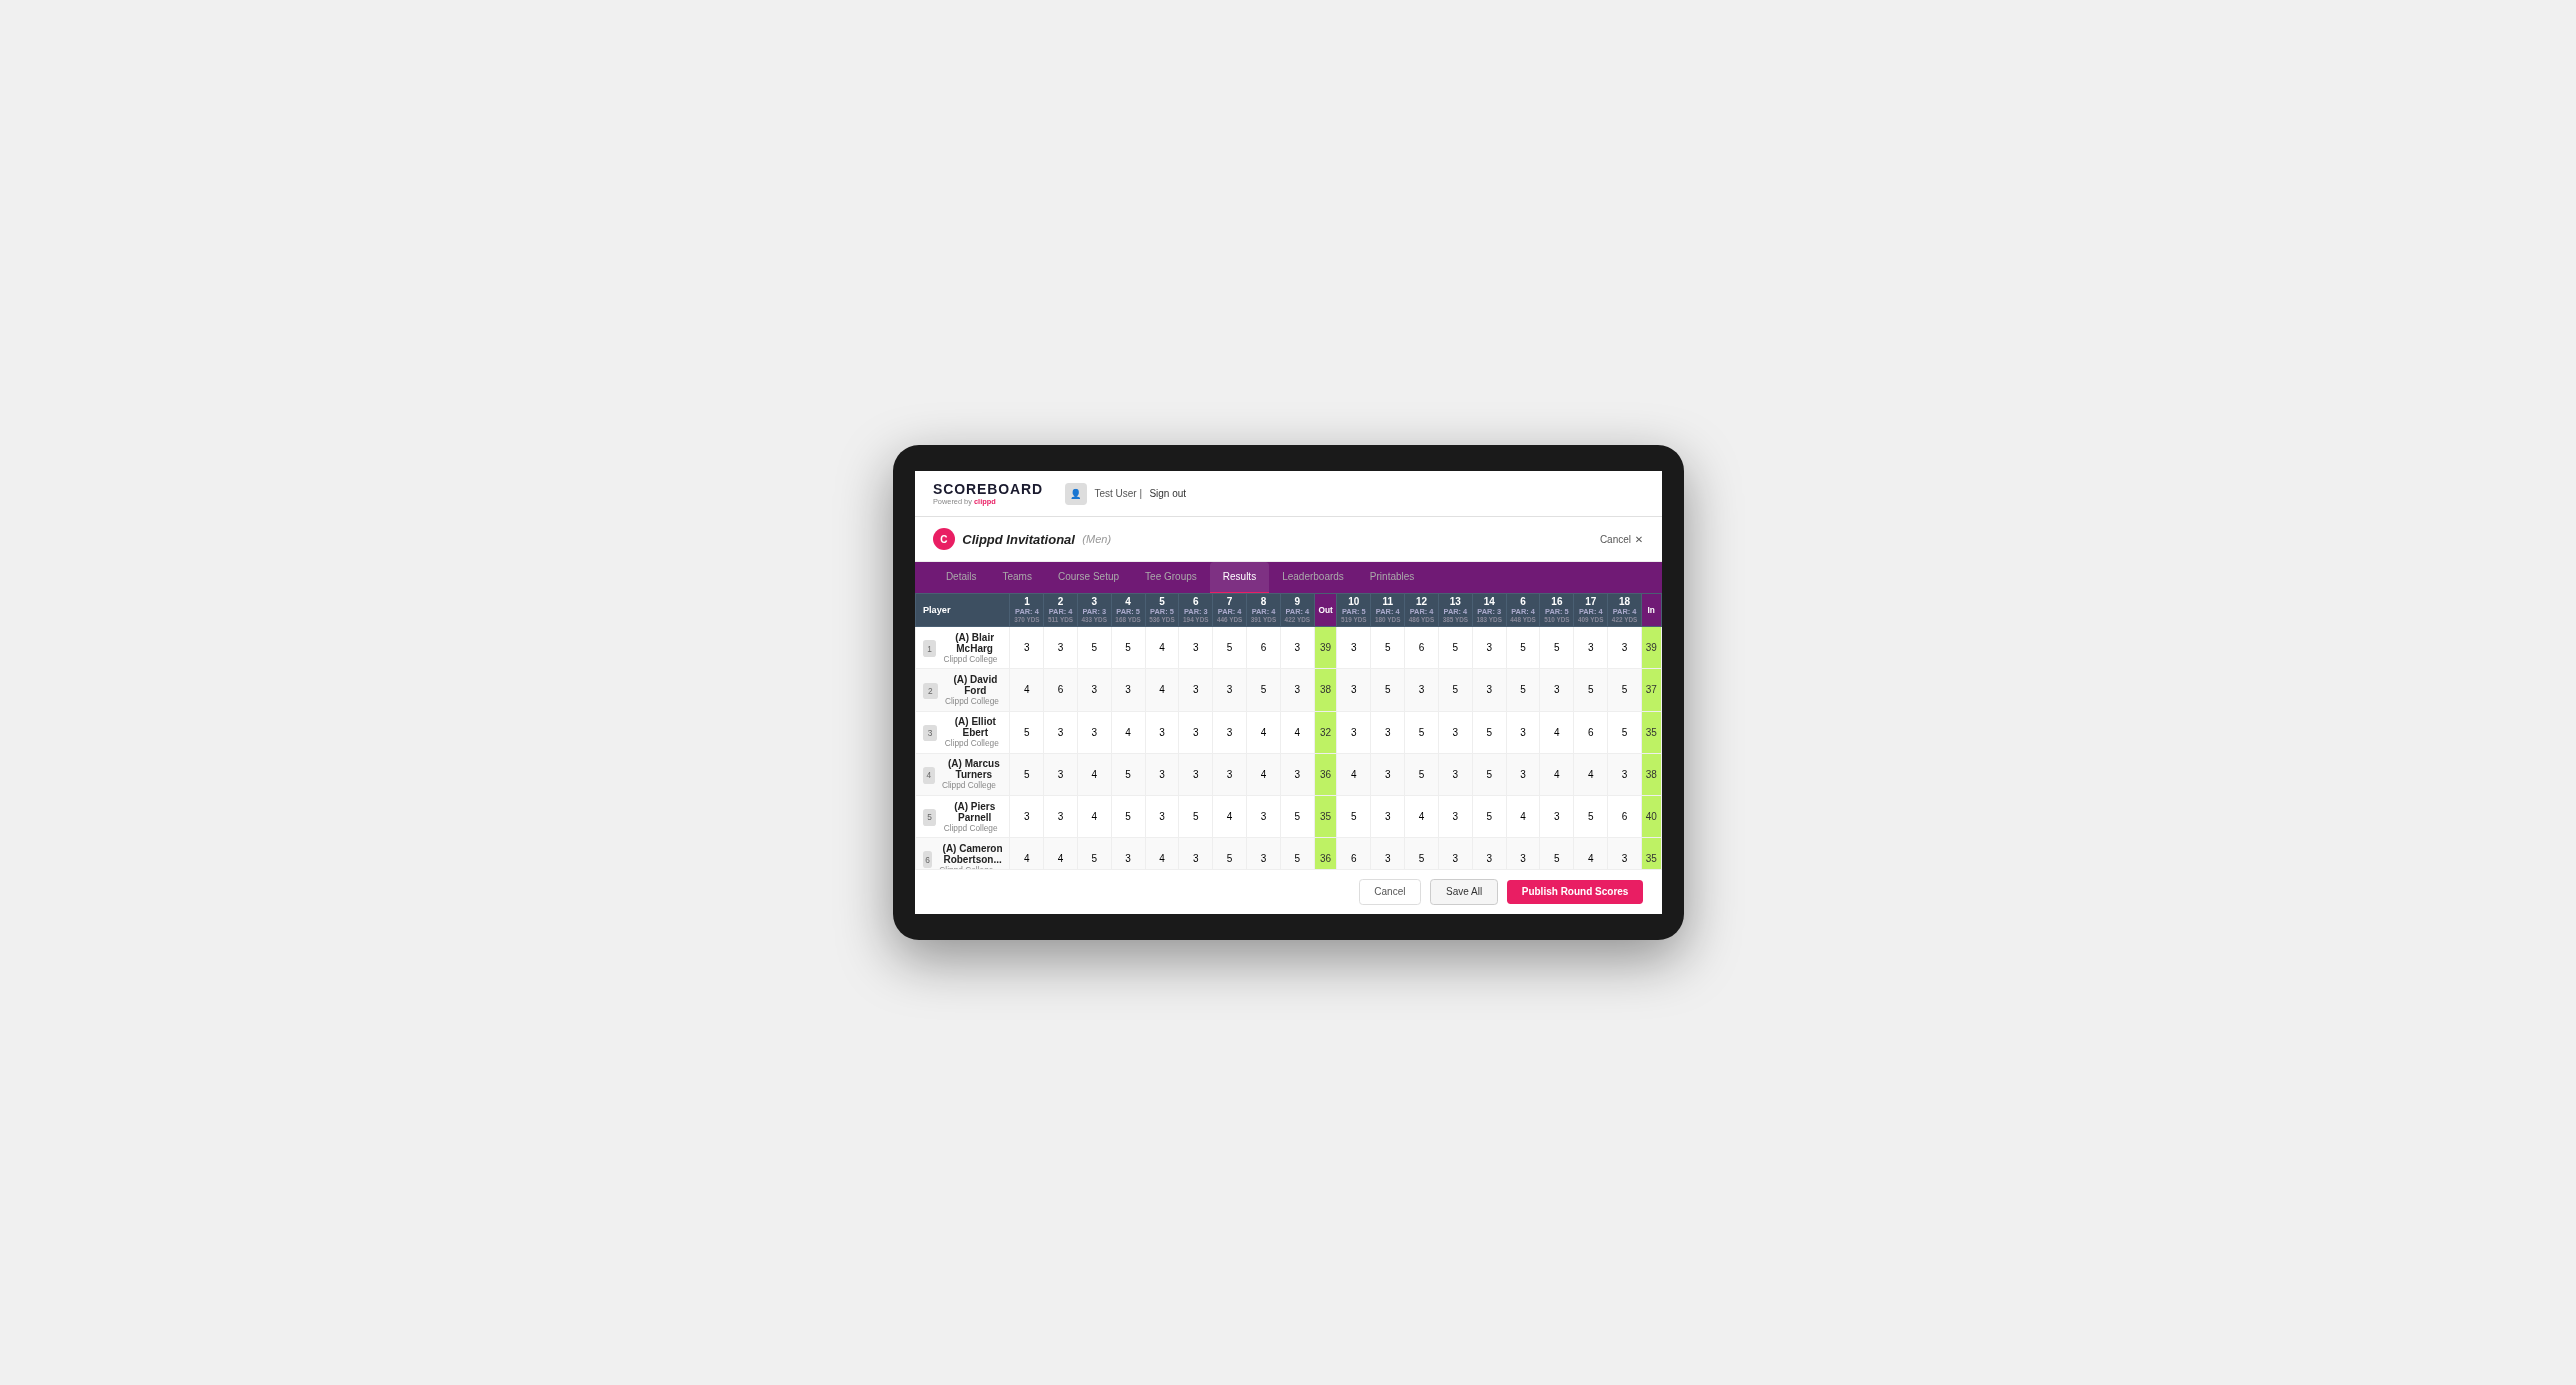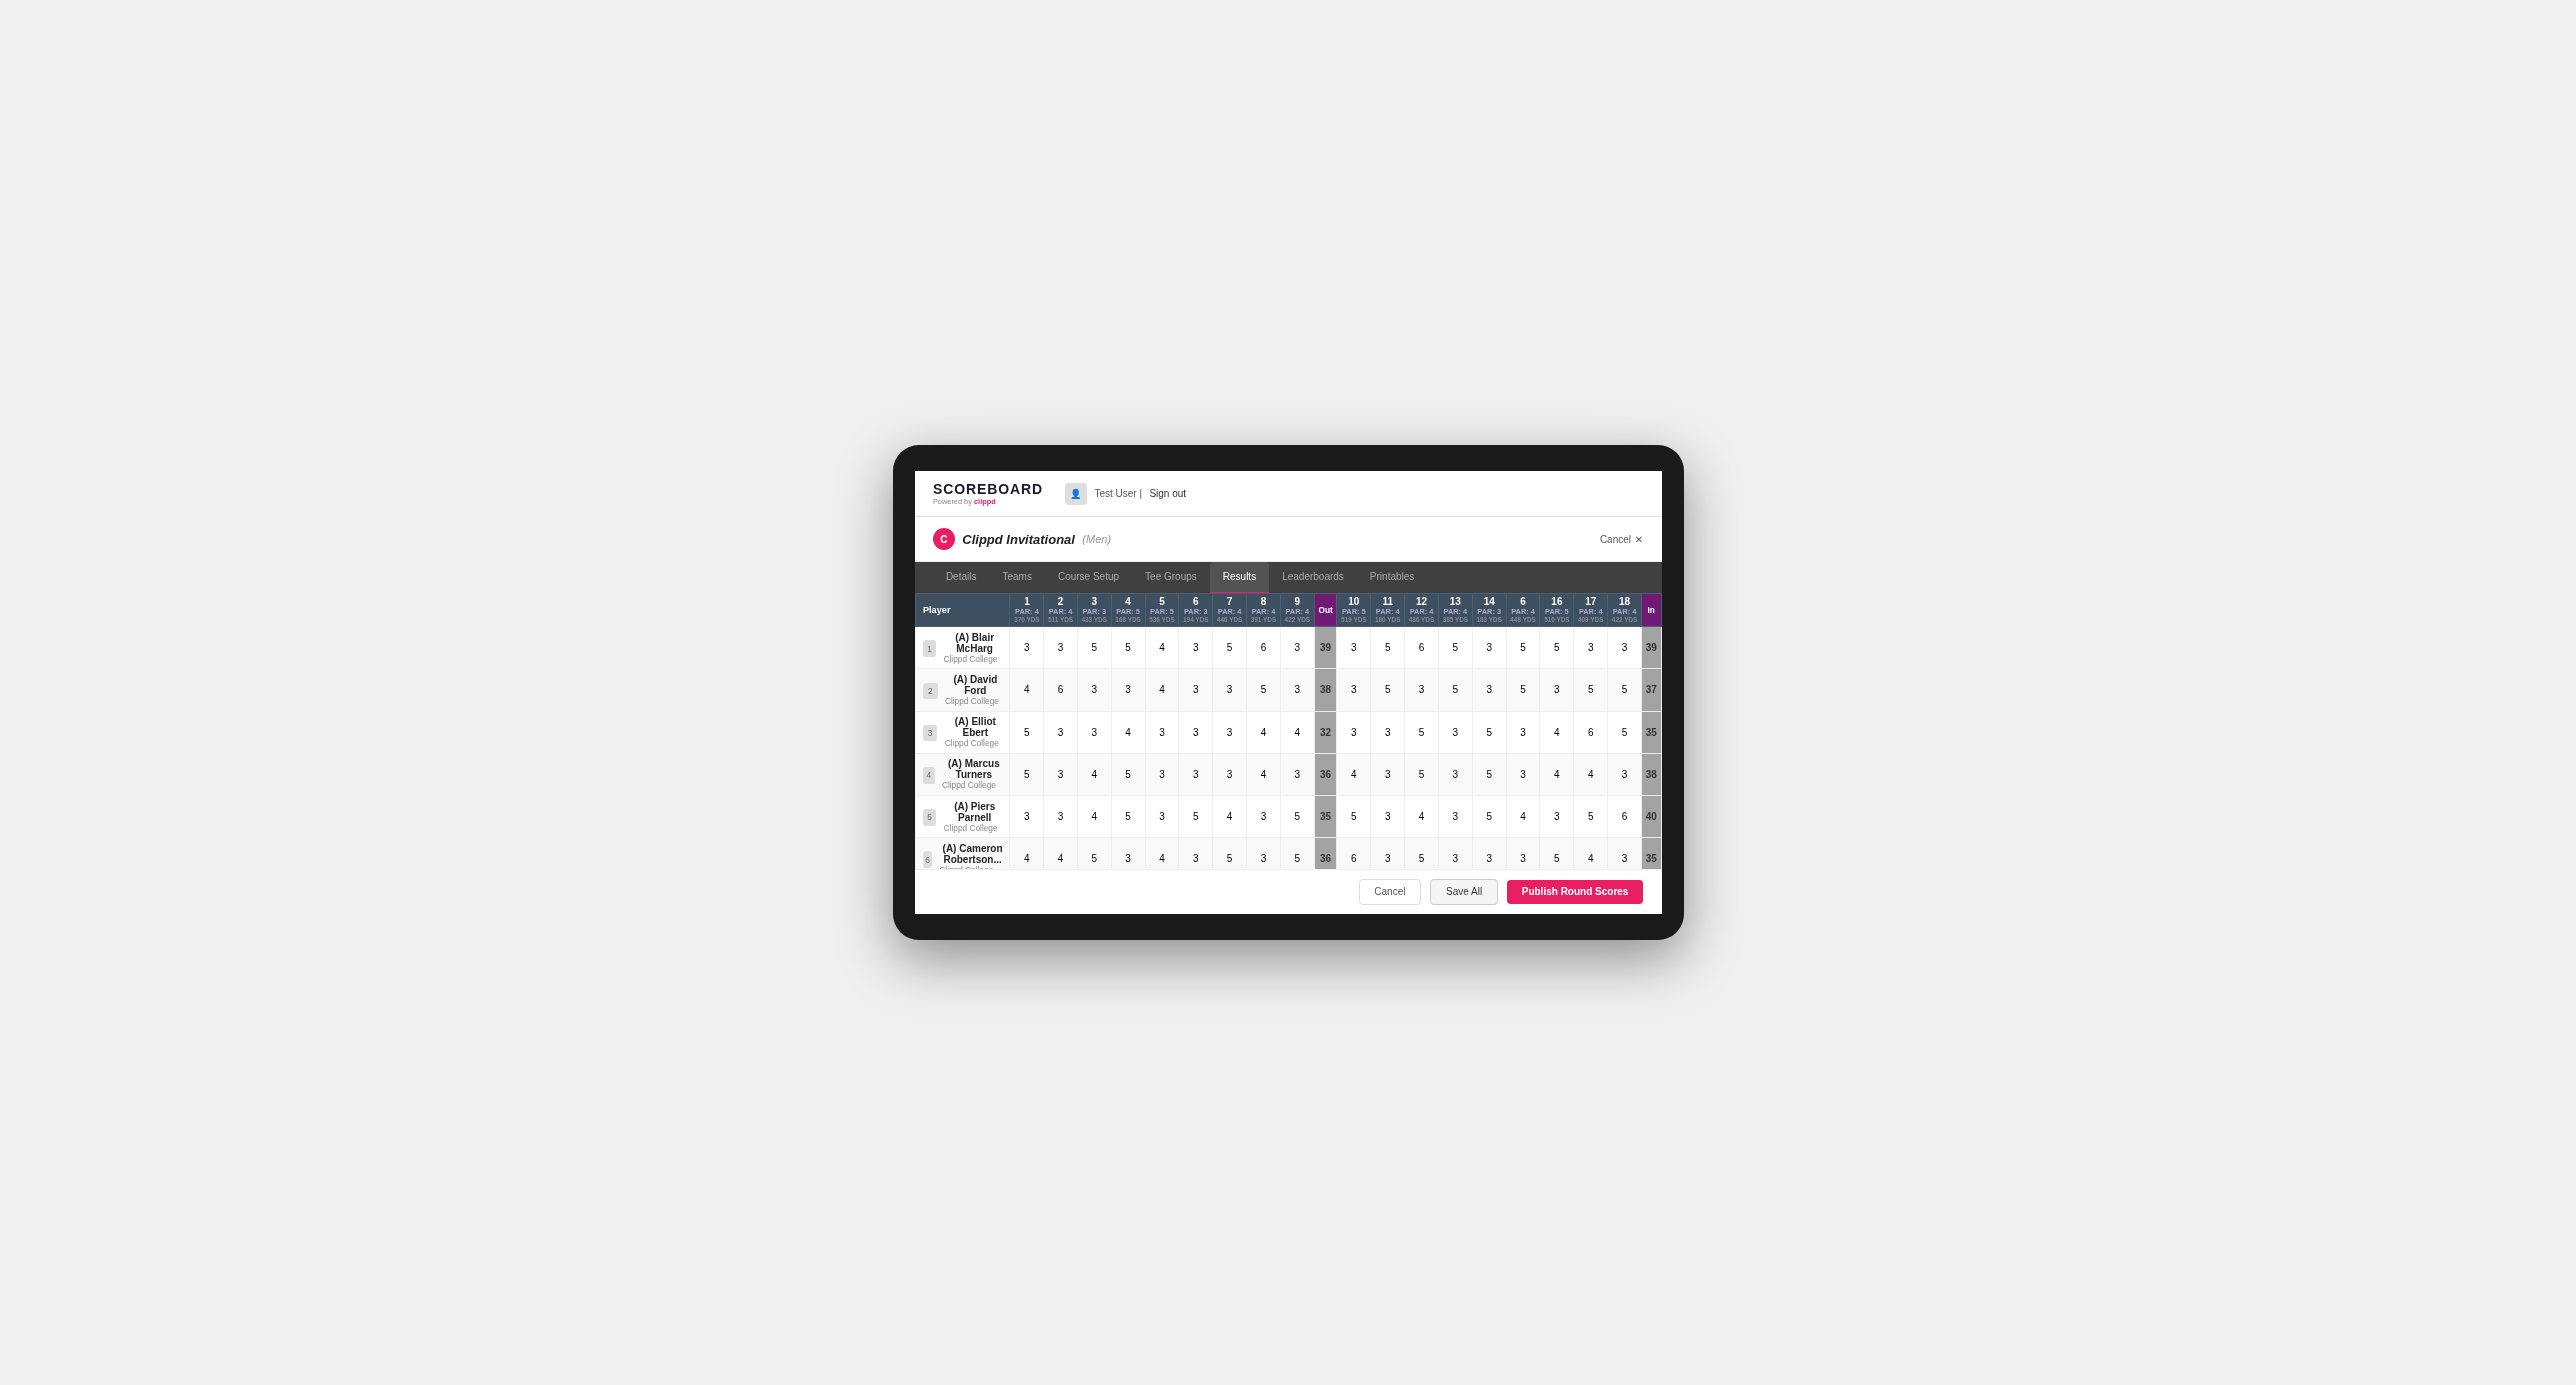--- a/index.html
+++ b/index.html
@@ -139,21 +139,21 @@
     .cancel-btn {
       font-size: 10px;
       color: #555;
       cursor: pointer;
       display: flex;
       align-items: center;
       gap: 3.7px;
     }
     
     .tab-bar {
-      background: #404040;
+      background: #701a75;
       display: flex;
       padding: 0 18.4px;
     }
     .tab-item {
       padding: 9.2px 13px;
       font-size: 10px;
       color: #aaa;
       cursor: pointer;
       border-bottom: 1.8px solid transparent;
     }
@@ -318,22 +318,22 @@
     .player-info {
       display: flex;
       align-items: center;
       gap: 3.7px;
     }
     .player-text {
       display: flex;
       flex-direction: column;
     }
     td.out-col, td.in-col {
-      background: #a3a3a3;
-      font-weight: 700;
+      background: #bef264;
+      font-weight: 400;
     }
     th.out-col, th.in-col {
       background: #701a75;
     }
     
     .footer-bar {
       padding: 9.2px 18.4px;
       display: flex;
       align-items: center;
       justify-content: flex-end;

